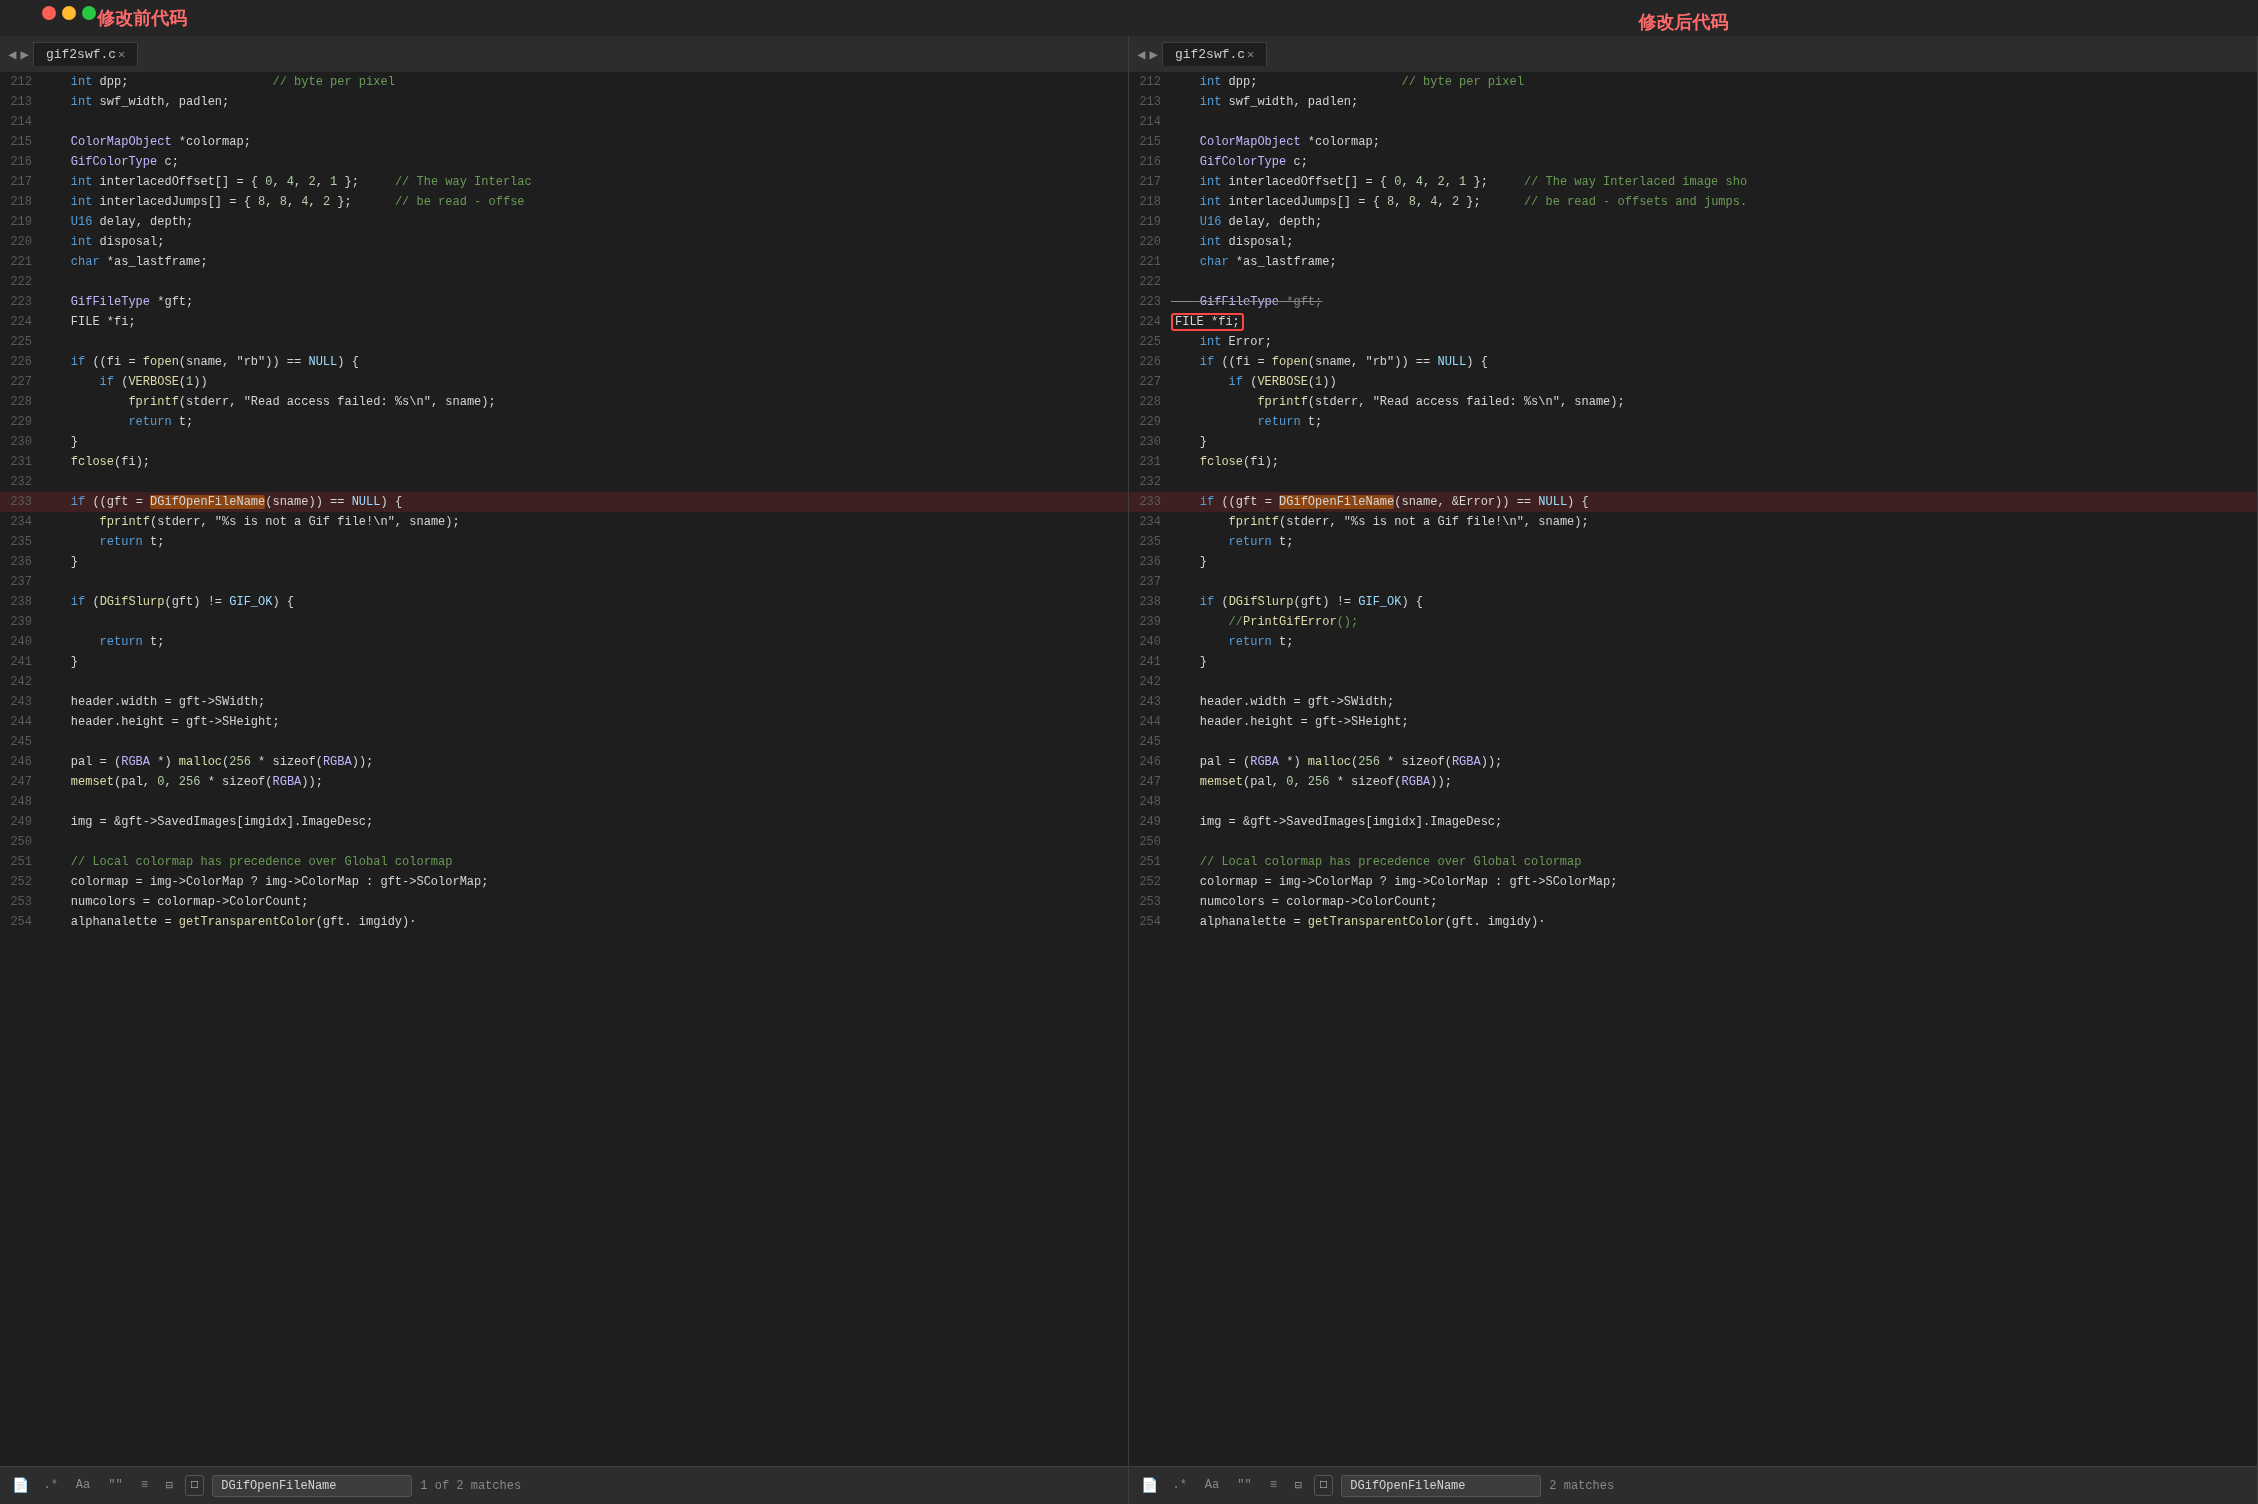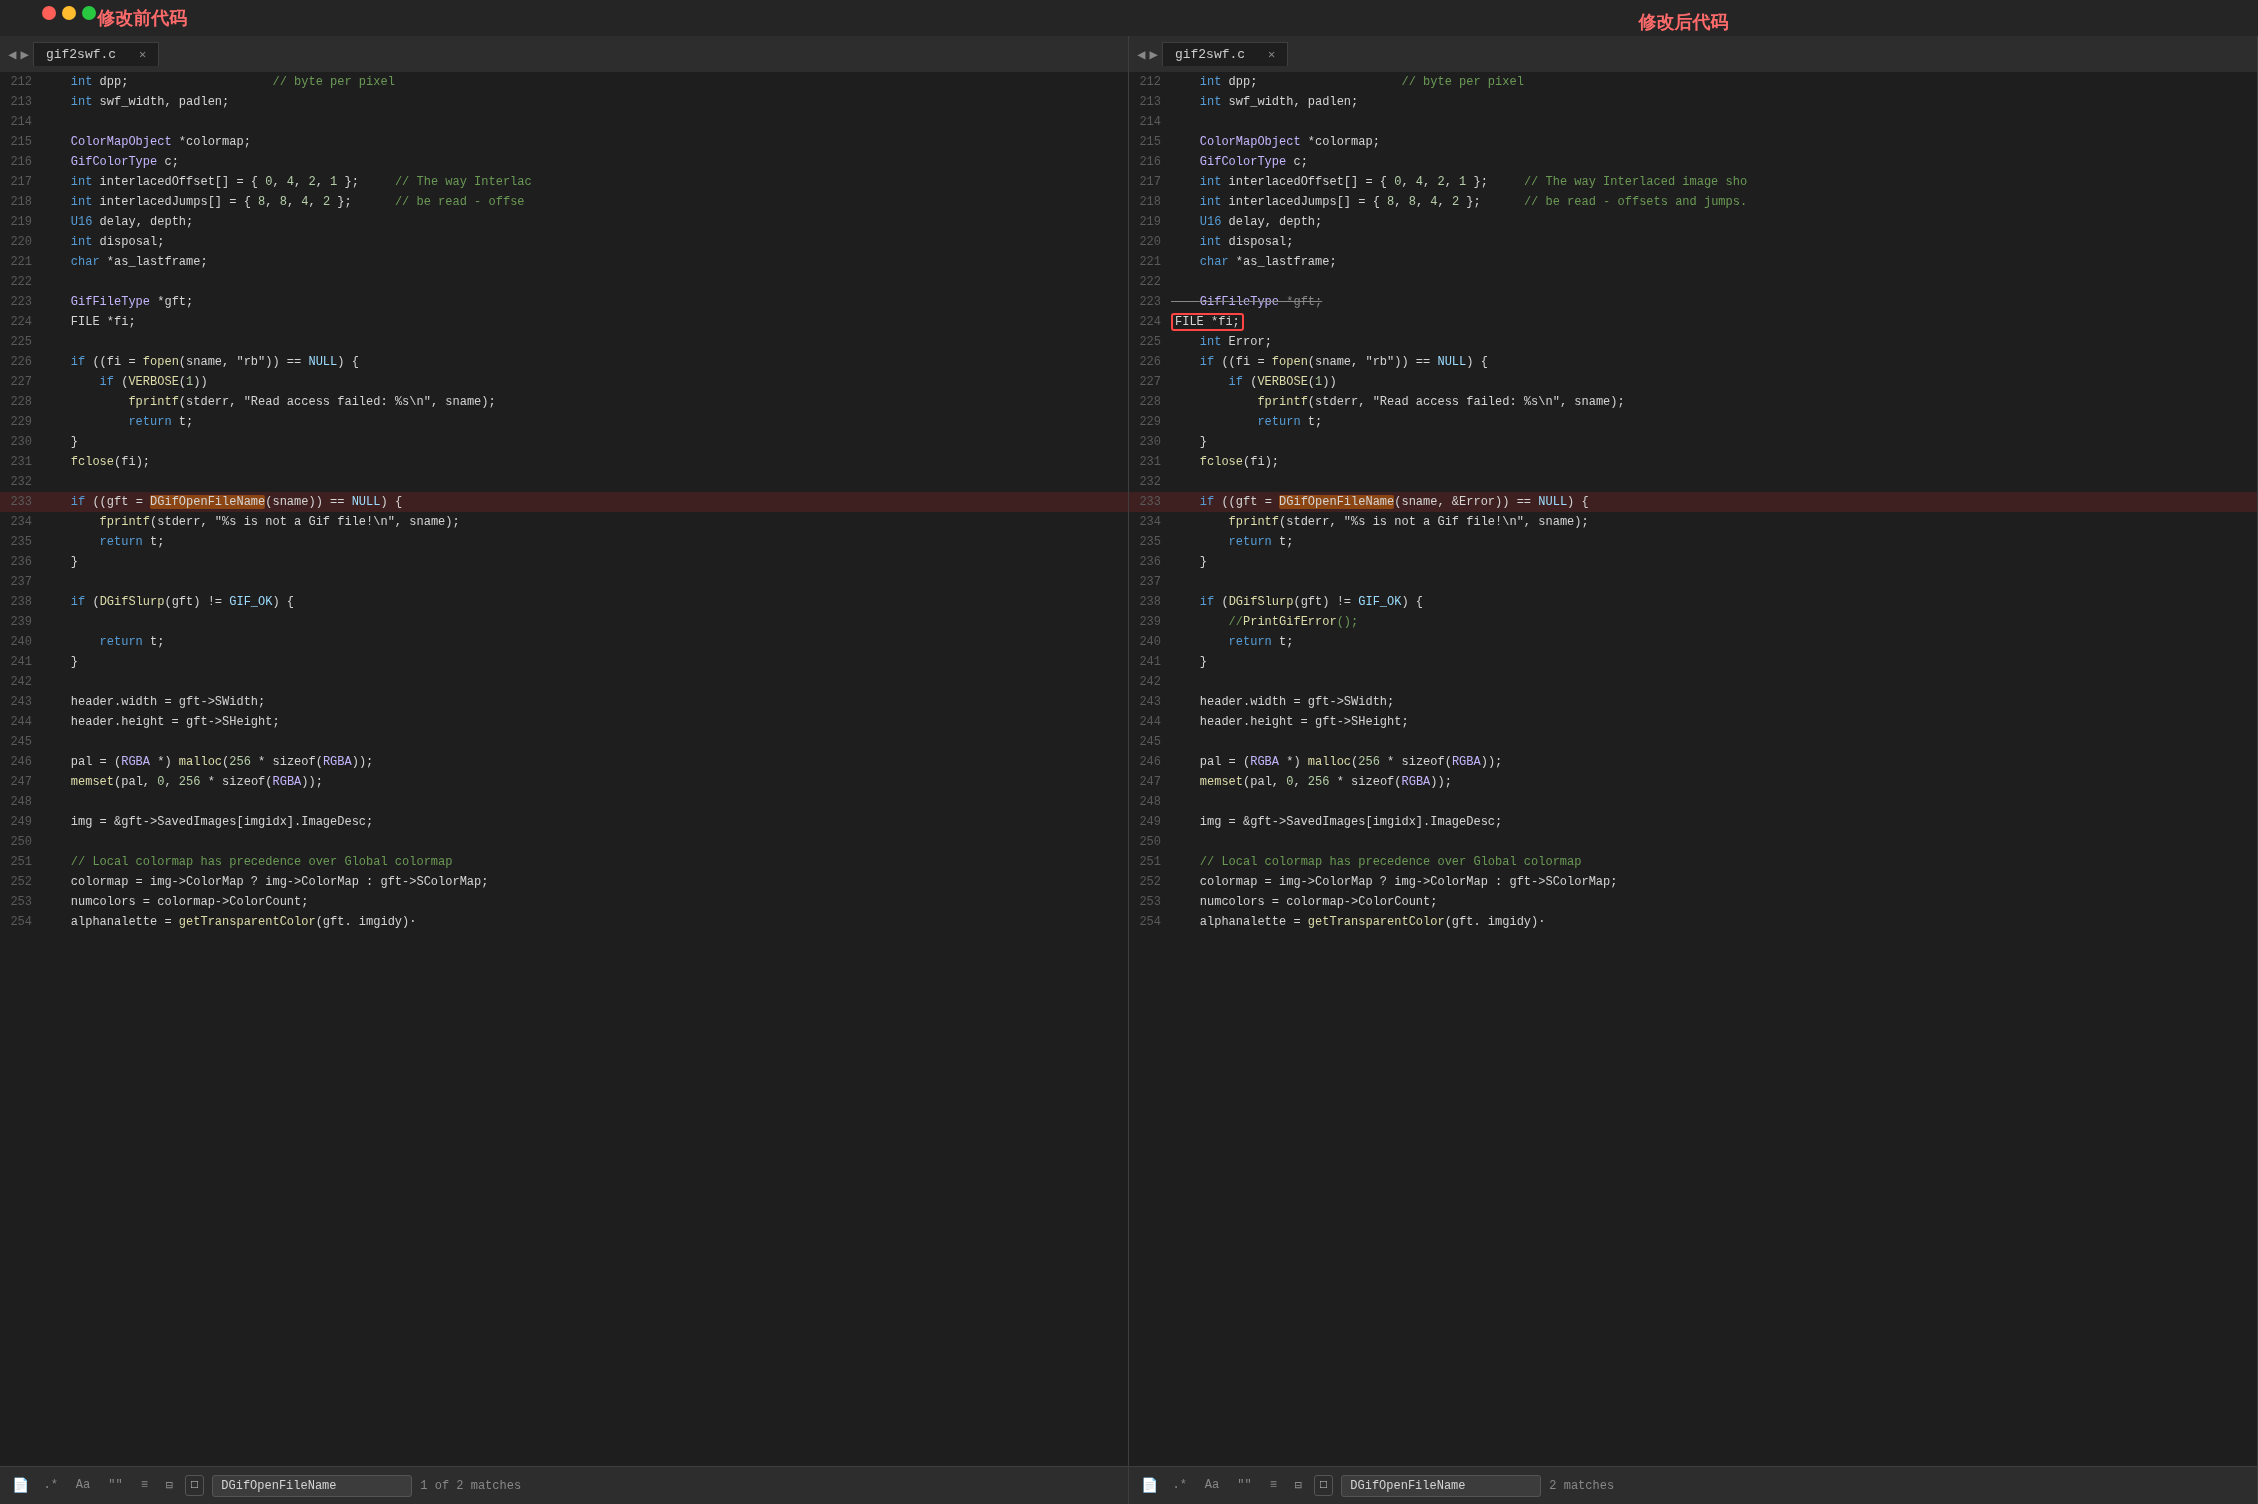--- a/index.html
+++ b/index.html
@@ -85,21 +85,21 @@
     .nav-arrows {
       display: flex;
       gap: 4px;
       color: #888;
       font-size: 14px;
     }
 
     .tab {
       display: flex;
       align-items: center;
-      gap: 23px;
+      gap: 2px;
       padding: 4px 12px;
       background: #1e1e1e;
       color: #ccc;
       font-size: 13px;
       border-top: 1px solid #3e3e3e;
       border-left: 1px solid #3e3e3e;
       border-right: 1px solid #3e3e3e;
     }
 
     .tab-close {

